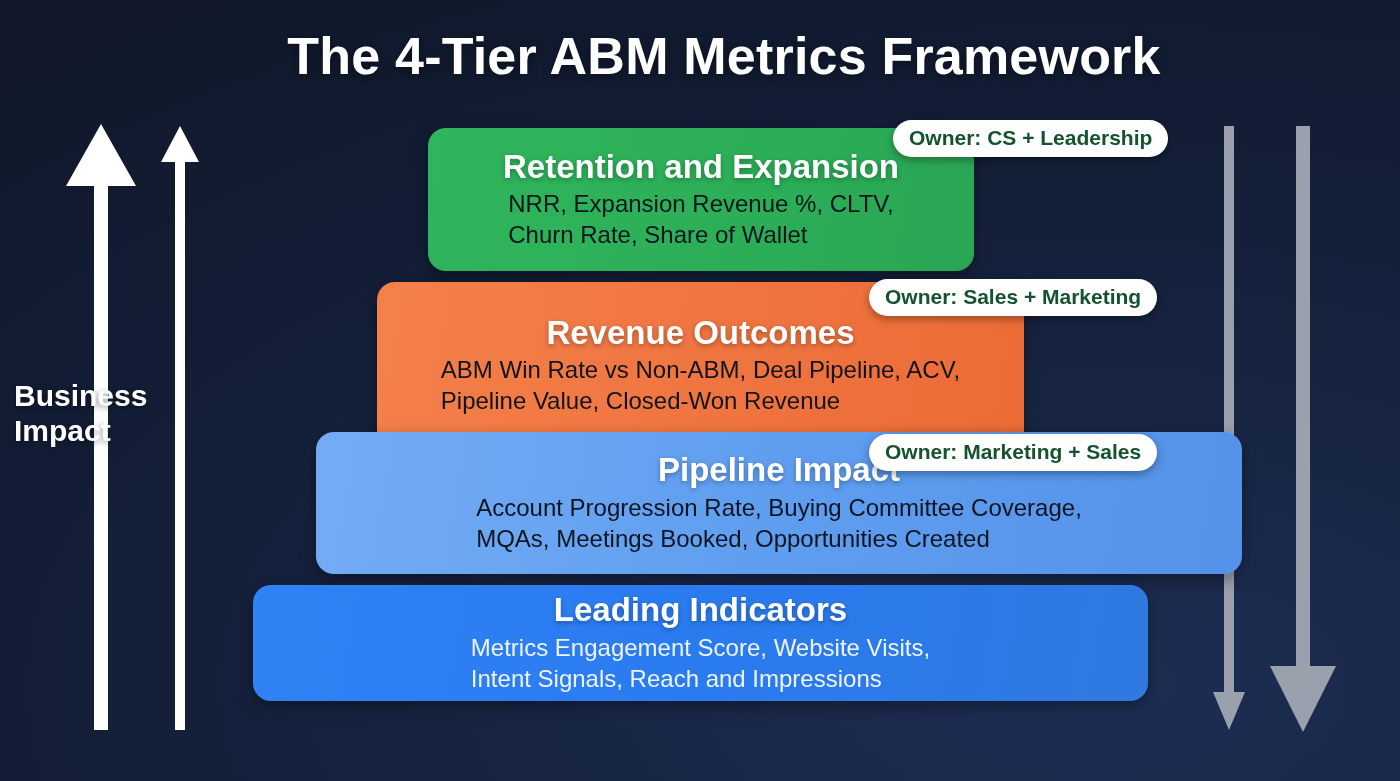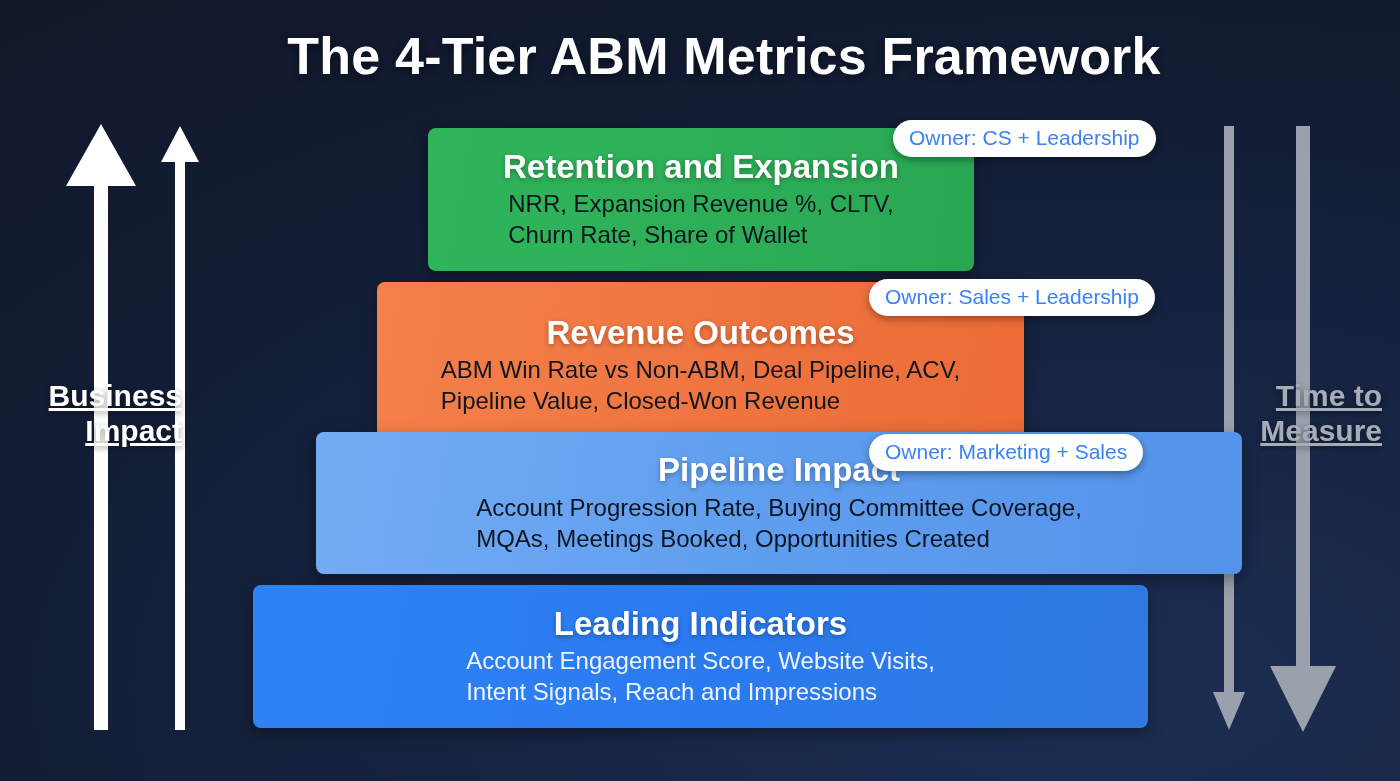--- a/index.html
+++ b/index.html
@@ -34,21 +34,21 @@
     font-weight: bold;
     letter-spacing: 0.2px;
     text-shadow: 0 3px 10px rgba(0,0,0,0.45);
     white-space: nowrap;
     padding-left: 24px;
   }
 
   
   .tier {
     position: absolute;
-    border-radius: 8px;
+    border-radius: 18px;
     box-shadow: 0 6px 16px rgba(0,0,0,0.35);
     display: flex;
     flex-direction: column;
     align-items: center;
     justify-content: center;
     box-sizing: border-box;
     padding: 6px 14px;
   }
   .tier-title {
     font-size: 33px;
@@ -75,50 +75,50 @@
   }
   #tier-revenue {
     left: 377px; top: 282px; width: 647px; height: 167px;
     background: linear-gradient(100deg, #f4804a 0%, #ef7440 55%, #ec6b36 100%);
   }
   #tier-pipeline {
     left: 316px; top: 432px; width: 926px; height: 142px;
     background: linear-gradient(100deg, #74acf4 0%, #5f9eef 48%, #5392e8 100%);
   }
   #tier-leading {
-    left: 253px; top: 585px; width: 895px; height: 143px;
+    left: 253px; top: 585px; width: 895px; height: 116px;
     background: linear-gradient(100deg, #2f83f5 0%, #2a7bf0 50%, #2f79e0 100%);
   }
 
   
   .owner-pill {
     position: absolute;
     background: #ffffff;
-    color: #3b82f6;
+    color: #14532d;
     font-size: 21px;
     border-radius: 999px;
     padding: 6px 16px 7px 16px;
     white-space: nowrap;
     box-shadow: 0 3px 8px rgba(0,0,0,0.35);
     line-height: 1.15;
+    font-weight: bold;
   }
   #pill-retention { left: 893px; top: 120px; }
   #pill-revenue  { left: 869px; top: 279px; }
   #pill-pipeline { left: 869px; top: 434px; }
   #pill-leading  { left: 949px; top: 588px; }
 
   
   .axis-label {
     position: absolute;
     font-size: 30px;
     font-weight: bold;
     line-height: 1.18;
-    text-align: right;
+    text-align: left;
     white-space: pre-line;
-    text-decoration: underline;
   }
   #label-business {
     left: 14px; top: 378px; width: 168px;
     color: #ffffff;
     text-shadow: 0 2px 6px rgba(0,0,0,0.4);
   }
   #label-time {
     left: 1222px; top: 378px; width: 160px;
     color: #a7adb8;
     text-shadow: 0 2px 6px rgba(0,0,0,0.4);
@@ -148,43 +148,41 @@
   <div id="label-business" class="axis-label">Business
 Impact</div>
 
   <svg id="arrow-time-thin" class="arrow-svg" width="34" height="604" viewBox="0 0 34 604">
     <path d="M12 0 L22 0 L22 566 L33 566 L17 604 L1 566 L12 566 Z" fill="#9aa1ac"></path>
   </svg>
   <svg id="arrow-time-thick" class="arrow-svg" width="70" height="606" viewBox="0 0 70 606">
     <path d="M28 0 L42 0 L42 540 L68 540 L35 606 L2 540 L28 540 Z" fill="#9aa1ac"></path>
   </svg>
 
-  <div id="label-time" class="axis-label">Time to
-Measure</div>
 
   <div id="tier-retention" class="tier">
     <div class="tier-title">Retention and Expansion</div>
     <div class="tier-metrics dark-metrics">NRR, Expansion Revenue %, CLTV,
 Churn Rate, Share of Wallet</div>
   </div>
   <div id="pill-retention" class="owner-pill">Owner: CS + Leadership</div>
 
   <div id="tier-revenue" class="tier">
     <div class="tier-title">Revenue Outcomes</div>
     <div class="tier-metrics dark-metrics">ABM Win Rate vs Non-ABM, Deal Pipeline, ACV,
 Pipeline Value, Closed-Won Revenue</div>
   </div>
-  <div id="pill-revenue" class="owner-pill">Owner: Sales + Leadership</div>
+  <div id="pill-revenue" class="owner-pill">Owner: Sales + Marketing</div>
 
   <div id="tier-pipeline" class="tier">
     <div class="tier-title">Pipeline Impact</div>
     <div class="tier-metrics dark-metrics">Account Progression Rate, Buying Committee Coverage,
 MQAs, Meetings Booked, Opportunities Created</div>
   </div>
   <div id="pill-pipeline" class="owner-pill">Owner: Marketing + Sales</div>
 
   <div id="tier-leading" class="tier">
     <div class="tier-title">Leading Indicators</div>
-    <div class="tier-metrics light-metrics">Account Engagement Score, Website Visits,
+    <div class="tier-metrics light-metrics">Metrics Engagement Score, Website Visits,
 Intent Signals, Reach and Impressions</div>
   </div>
 
 </div>
 
 </body></html>

